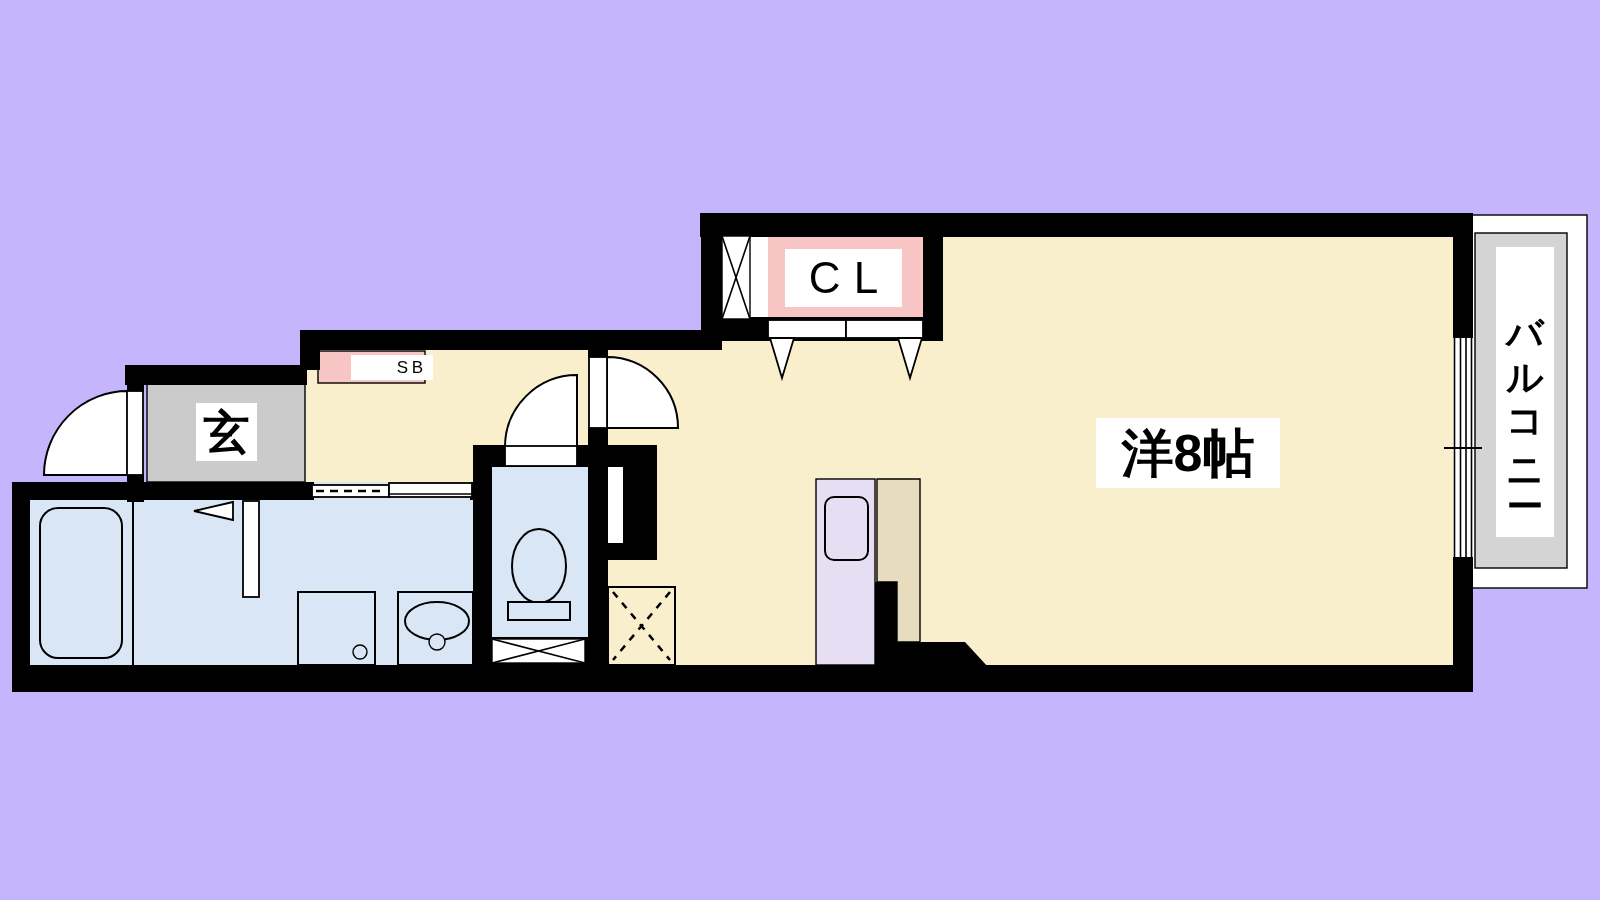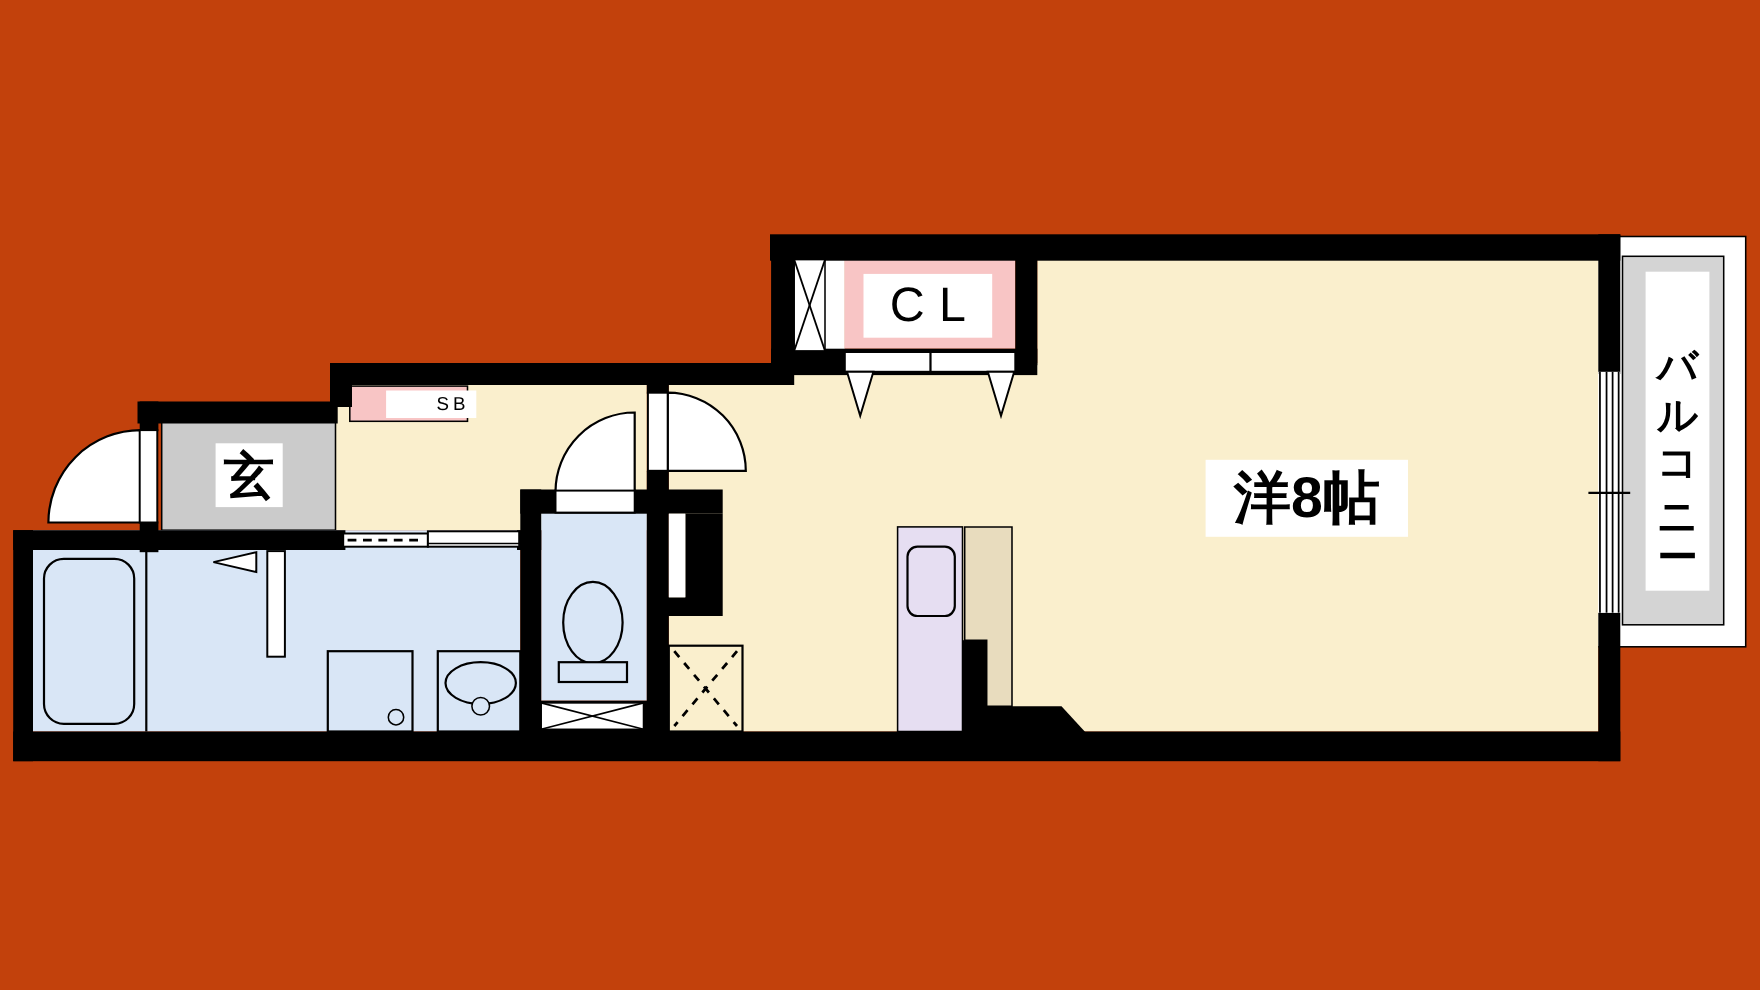--- a/index.html
+++ b/index.html
@@ -1,16 +1,16 @@
 <!DOCTYPE html>
 <html><head>
 <meta charset="utf-8">
 <style>
   html,body{margin:0;padding:0;background:#fff;}
-  .stage{position:relative;width:1600px;height:900px;background:#c2410c;overflow:hidden;
+  .stage{position:relative;width:1600px;height:900px;background:#c4b5fd;overflow:hidden;
          font-family:"Liberation Sans","DejaVu Sans",sans-serif;}
   .stage svg{position:absolute;left:0;top:0;display:block;}
   .plan-label{position:absolute;background:#fff;display:flex;align-items:center;justify-content:center;
               color:#000;line-height:1;white-space:nowrap;}
   #label-cl{left:785px;top:249px;width:117px;height:58px;font-size:44px;letter-spacing:.30em;text-indent:.30em;}
   #label-sb{left:351px;top:355px;width:46px;height:25px;font-size:17px;letter-spacing:.22em;text-indent:.22em;padding-left:36px;}
   #label-genkan{left:196px;top:403px;width:61px;height:58px;font-size:46px;font-weight:bold;}
   #label-main{left:1096px;top:418px;width:184px;height:70px;font-size:52px;font-weight:bold;}
   #label-balcony{left:1496px;top:247px;width:58px;height:290px;font-size:37px;font-weight:bold;
                  writing-mode:vertical-rl;letter-spacing:.18em;}

